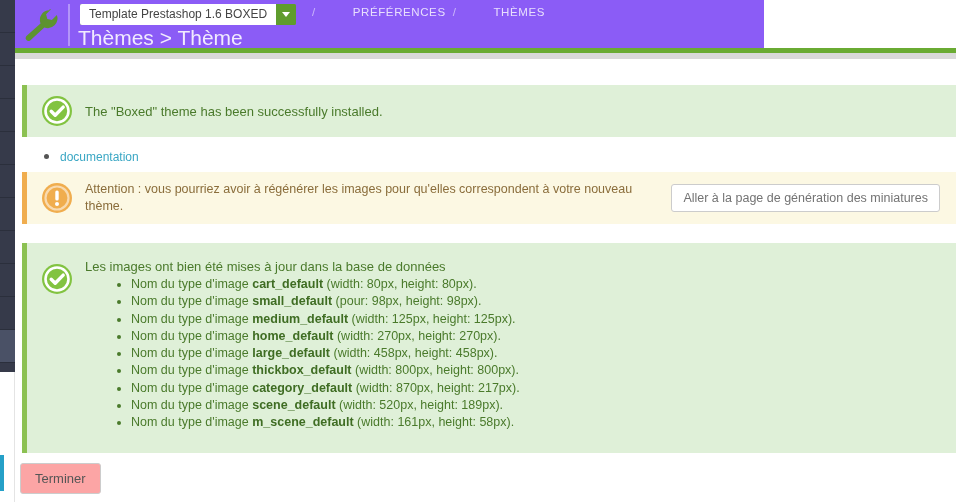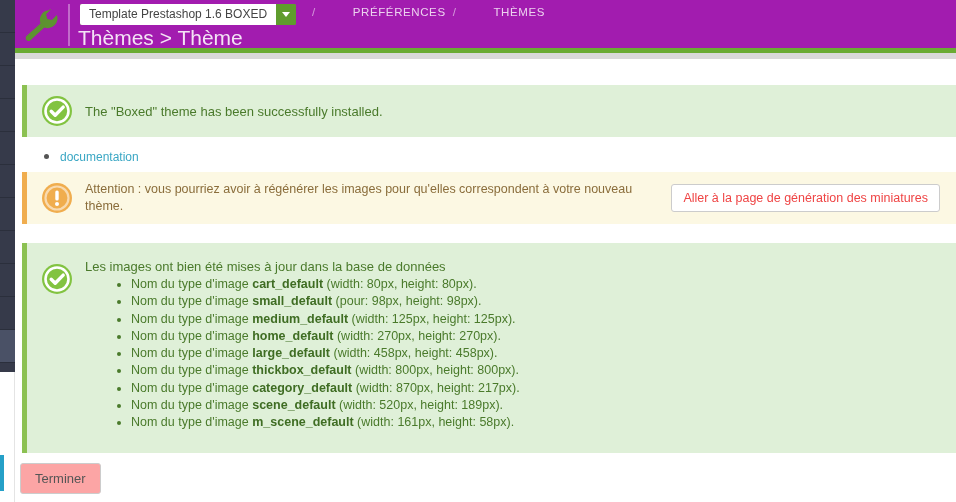--- a/index.html
+++ b/index.html
@@ -48,23 +48,23 @@
     width: 1px;
     height: 130px;
     background: #e4e4e4;
     z-index: 29;
   }
 
   
   #header {
     position: absolute;
     left: 0; top: 0;
-    width: 956px;
+    width: 764px;
     height: 48px;
-    background: #a21caf;
+    background: #8b5cf6;
     z-index: 10;
   }
   #header-underline {
     position: absolute;
     left: 0; top: 48px;
     width: 956px;
     height: 5px;
     background: #6aab33;
     z-index: 10;
   }
@@ -235,21 +235,21 @@
     display: flex;
     align-items: center;
   }
   #regen-button {
     margin-left: 10px;
     background: #ffffff;
     border: 1px solid #cccccc;
     border-radius: 3px;
     font-family: "Liberation Sans", sans-serif;
     font-size: 12.5px;
-    color: #ef4444;
+    color: #737373;
     padding: 6px 11px;
     white-space: nowrap;
     cursor: pointer;
   }
 
   
   #alert-images-updated {
     top: 184px;
     height: 210px;
   }

